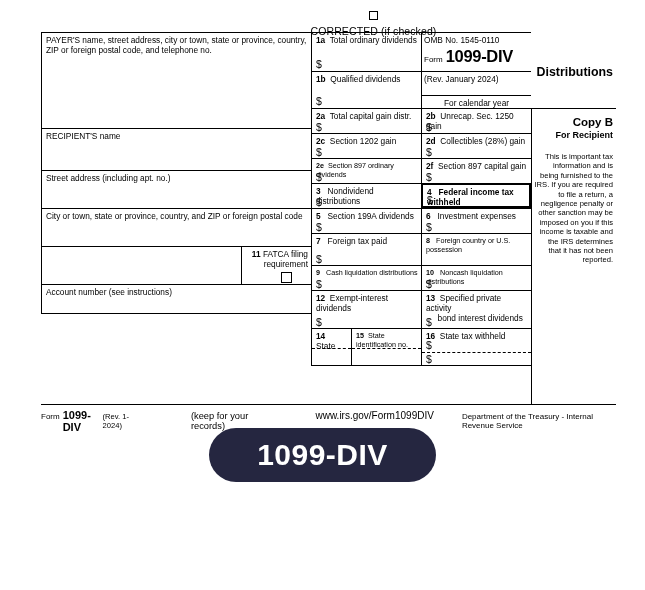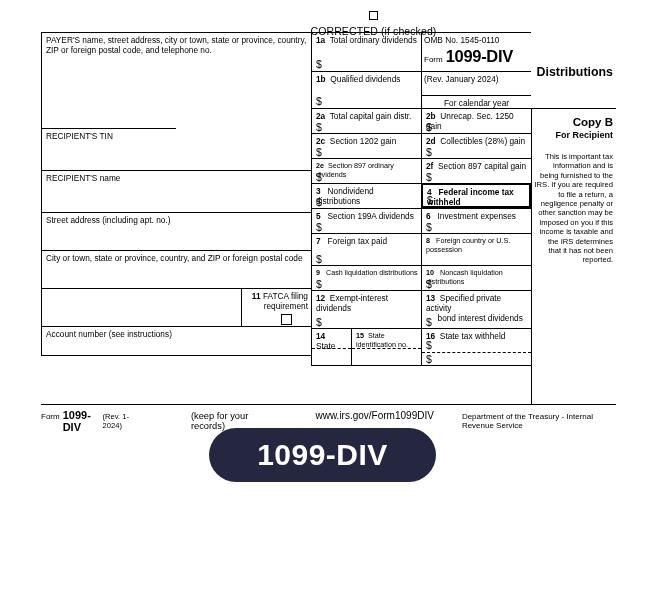--- a/index.html
+++ b/index.html
@@ -209,23 +209,20 @@
 
   <div class="form-body">
 
     <div class="col-left">
 
       <div class="bx" style="height:96px;">
         <span class="lbl">PAYER'S name, street address, city or town, state or province, country, ZIP or foreign postal code, and telephone no.</span>
       </div>
 
       <div style="display:flex;">
-        <div class="bx" style="width:135px;height:42px;">
-          <span class="lbl">RECIPIENT'S TIN</span>
-        </div>
       </div>
 
       <div class="bx" style="height:42px;">
         <span class="lbl">RECIPIENT'S name</span>
       </div>
 
       <div class="bx" style="height:38px;">
         <span class="lbl">Street address (including apt. no.)</span>
       </div>
 

